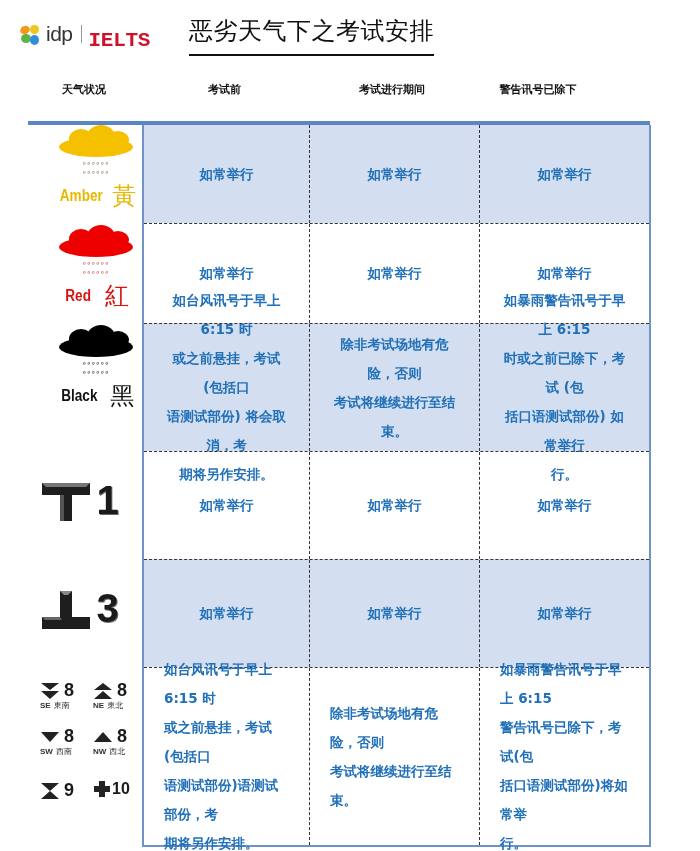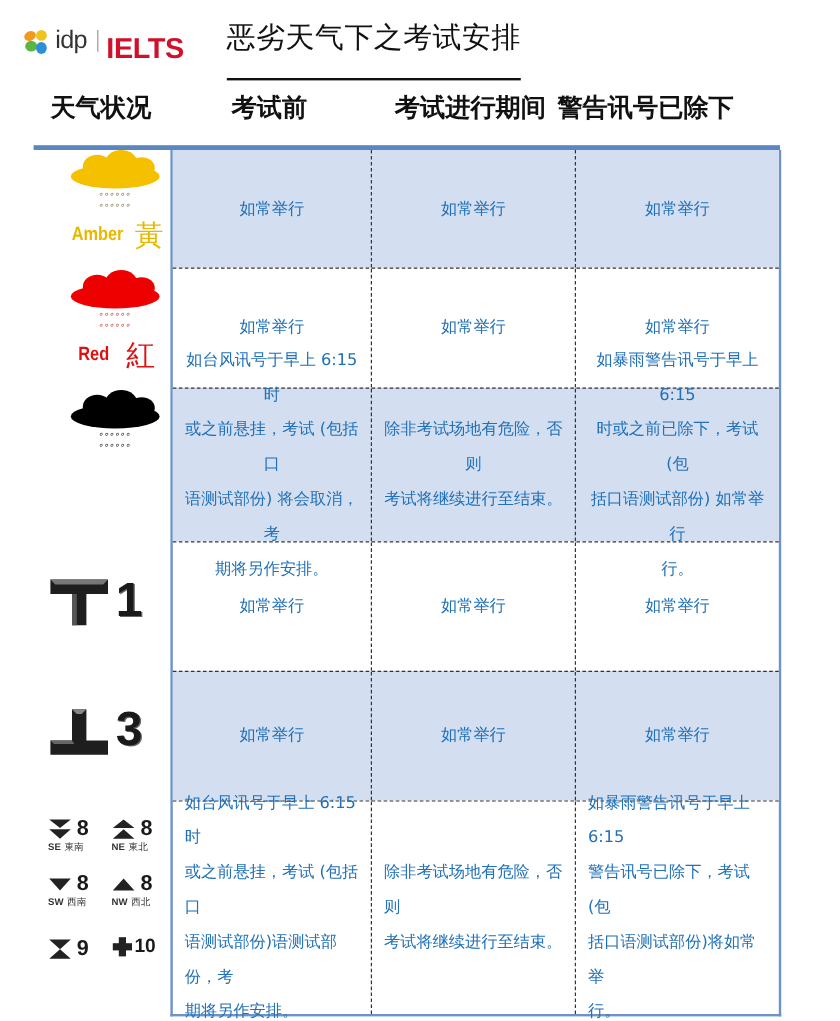--- a/index.html
+++ b/index.html
@@ -4,37 +4,37 @@
 <style>
   html, body { margin:0; padding:0; background:#ffffff; }
   body { width:700px; height:851px; position:relative; overflow:hidden;
          font-family:"DejaVu Sans", "Liberation Sans", sans-serif; }
 
   .logo { position:absolute; left:20px; top:22px; height:24px; display:flex; align-items:center; }
   .logo .mark { position:relative; width:22px; height:22px; margin-right:4px; }
   .logo .mark span { position:absolute; border-radius:50%; }
   .logo .idp { font-family:"Liberation Sans", sans-serif; font-size:21px; color:#333; letter-spacing:-0.5px; }
   .logo .sep { width:1px; height:18px; background:#999; margin:0 7px 0 8px; }
-  .logo .ielts { font-family:Liberation Sans, sans-serif; font-weight:bold; font-size:24px; color:#d0112b; letter-spacing:-0.3px;margin-top:13px; }
+  .logo .ielts { font-family:Liberation Mono, monospace; font-weight:bold; font-size:21px; color:#d0112b; letter-spacing:-0.3px;margin-top:13px; }
 
   .title { position:absolute; left:189px; top:16px; font-size:24px; color:#111;
-           border-bottom:2px solid #111; padding-bottom:19px; line-height:30px; letter-spacing:0.5px; }
-
-  .hdr { position:absolute; top:78px; font-size:21px; color:#111; font-weight:bold; text-align:center; height:24px; line-height:24px; }
+           border-bottom:2px solid #111; padding-bottom:8px; line-height:30px; letter-spacing:0.5px; }
+
+  .hdr { position:absolute; top:78px; font-size:11px; color:#111; font-weight:bold; text-align:center; height:24px; line-height:24px; }
 
   .topline { position:absolute; left:28px; top:121px; width:622px; height:4px; background:#5a86c2; }
 
   .grid { position:absolute; left:142px; top:125px; width:505px; height:720px;
           border-left:2px solid #6f93c9; border-right:2px solid #6f93c9; border-bottom:2px solid #6f93c9; box-sizing:content-box; }
   .row { position:absolute; left:0; width:505px; display:flex; box-sizing:border-box; }
   .row.shaded { background:#d3dff0; }
   .row + .row { }
   .row.bt { border-top:1px dashed #333; }
   .cell { box-sizing:border-box; display:flex; align-items:center; justify-content:center;
-          text-align:center; color:#2170b8; font-size:13.5px; font-weight:normal; line-height:29px; padding:0 10px; }
+          text-align:center; color:#2170b8; font-size:13.5px; font-weight:bold; line-height:29px; padding:0 20px; }
   .cell.left { text-align:left; justify-content:flex-start; }
   .cell.c1 { width:165px; }
   .cell.c2 { width:170px; border-left:1px dashed #333; }
   .cell.c3 { width:170px; border-left:1px dashed #333; }
   .cell .t { display:block; }
 
   .sig { position:absolute; left:40px; width:112px; display:flex; flex-direction:column; align-items:center; justify-content:flex-start; }
   .cloud { position:relative; width:82px; height:34px; }
   .cloud span { position:absolute; border-radius:50%; }
   .drops { font-size:9px; letter-spacing:1px; line-height:9px; margin-top:2px; font-style:italic; }
@@ -104,20 +104,24 @@
 </div>
 
 <div class="sig" style="top:325px;height:100px;">
   <div class="cloud">
     <span style="left:4px;top:12px;width:74px;height:20px;background:#000;"></span>
     <span style="left:14px;top:4px;width:24px;height:20px;background:#000;"></span>
     <span style="left:32px;top:0;width:28px;height:24px;background:#000;"></span>
     <span style="left:52px;top:6px;width:22px;height:18px;background:#000;"></span>
   </div>
   <div class="drops" style="color:#444;">ᐤᐤᐤᐤᐤᐤ<br>ᐤᐤᐤᐤᐤᐤ</div>
+  <div class="sig-label" style="color:#111;">
+    <span class="en">Black</span>
+    <span class="zh" style="margin-left:4px;">黑</span>
+  </div>
 </div>
 
 <div class="tsig" style="top:478px;">
   <svg width="52" height="42" viewBox="0 0 52 42" style="vertical-align:bottom;">
     <polygon points="2,2 50,2 50,14 32,14 32,40 20,40 20,14 2,14" fill="#1e1e1e"></polygon>
     <polygon points="2,2 50,2 46,6 6,6" fill="#777"></polygon>
     <polygon points="20,14 24,14 24,40 20,40" fill="#555"></polygon>
   </svg>
   <span class="num">1</span>
 </div>

